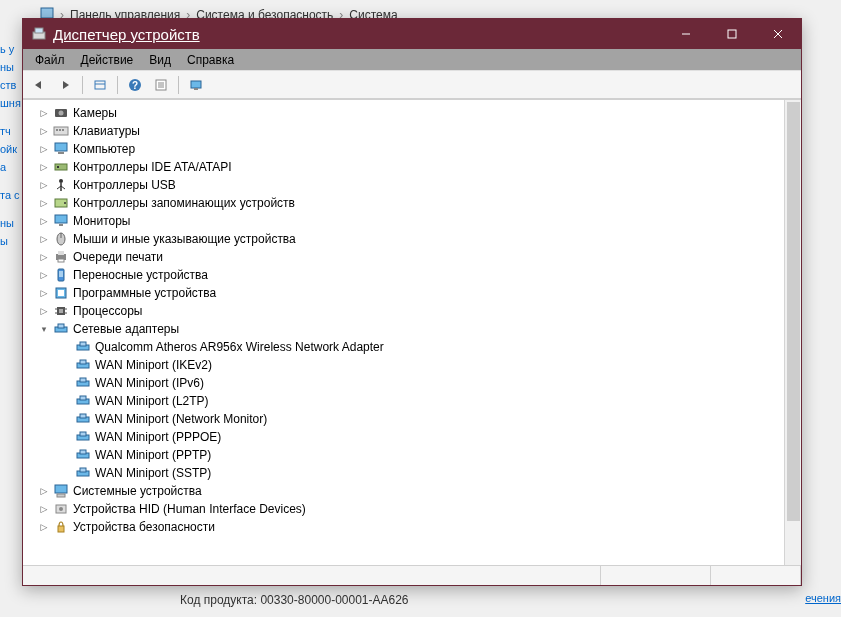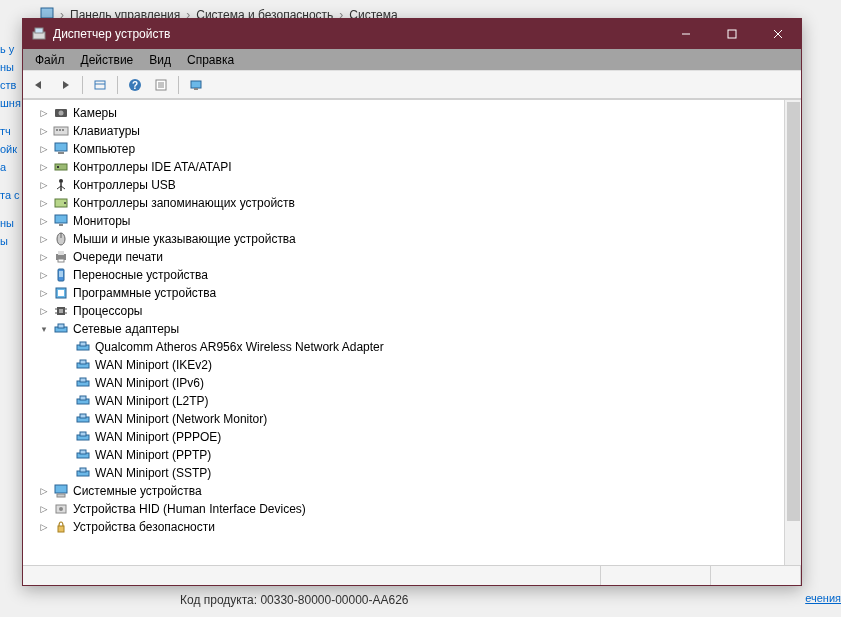--- a/index.html
+++ b/index.html
@@ -66,21 +66,21 @@
     display: flex;
     align-items: center;
     padding-left: 8px;
     flex-shrink: 0;
   }
   .titlebar .app-icon {
     width: 16px; height: 16px;
     margin-right: 6px;
     display: inline-flex; align-items: center; justify-content: center;
   }
-  .titlebar .title { font-size: 12px; }
+  .titlebar .title { font-size: 15px; text-decoration: underline; }
   .titlebar .ctrls { margin-left: auto; display: flex; }
   .titlebar .ctrl {
     width: 46px; height: 30px;
     display: flex; align-items: center; justify-content: center;
     color: #fff; cursor: pointer;
   }
   .menubar {
     height: 22px;
     background: #a3a3a3;
     display: flex;
@@ -194,21 +194,21 @@
     <div>ойк</div>
   <div>а</div>
   <div style="height:10px"></div>
   <div>та с</div>
   <div style="height:10px"></div>
   <div>ны</div>
     <div>ы</div>
 </div>
 <div class="bg-right">ечения</div>
 <div class="bg-bottom">
-  <span>Код продукта:</span>&nbsp;<span>00330-80000-00000-AA626</span>
+  <span>Код продукта:</span>&nbsp;<span>00330-80000-00001-AA626</span>
 </div>
 
 <div class="window">
   <div class="titlebar">
     <span class="app-icon">
       <svg width="14" height="14">
           <rect x="1" y="5" width="12" height="7" fill="#d9d9d9" stroke="#888"></rect>
           <rect x="3" y="1" width="8" height="5" fill="#c9e2f5" stroke="#888"></rect>
         </svg>
     </span>

